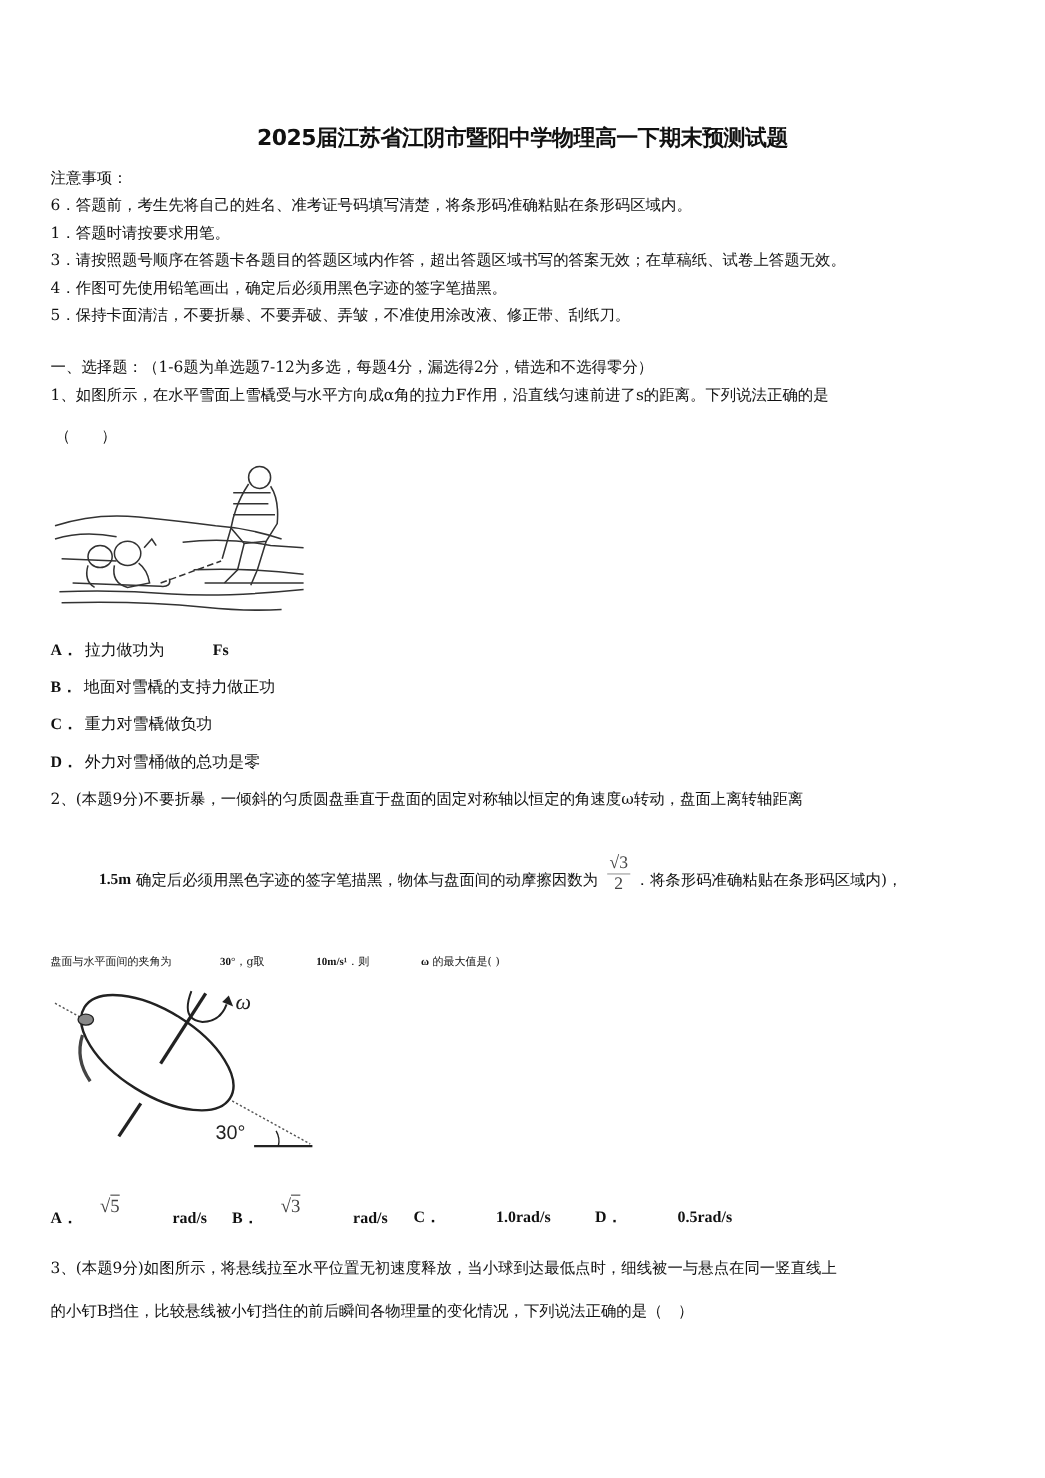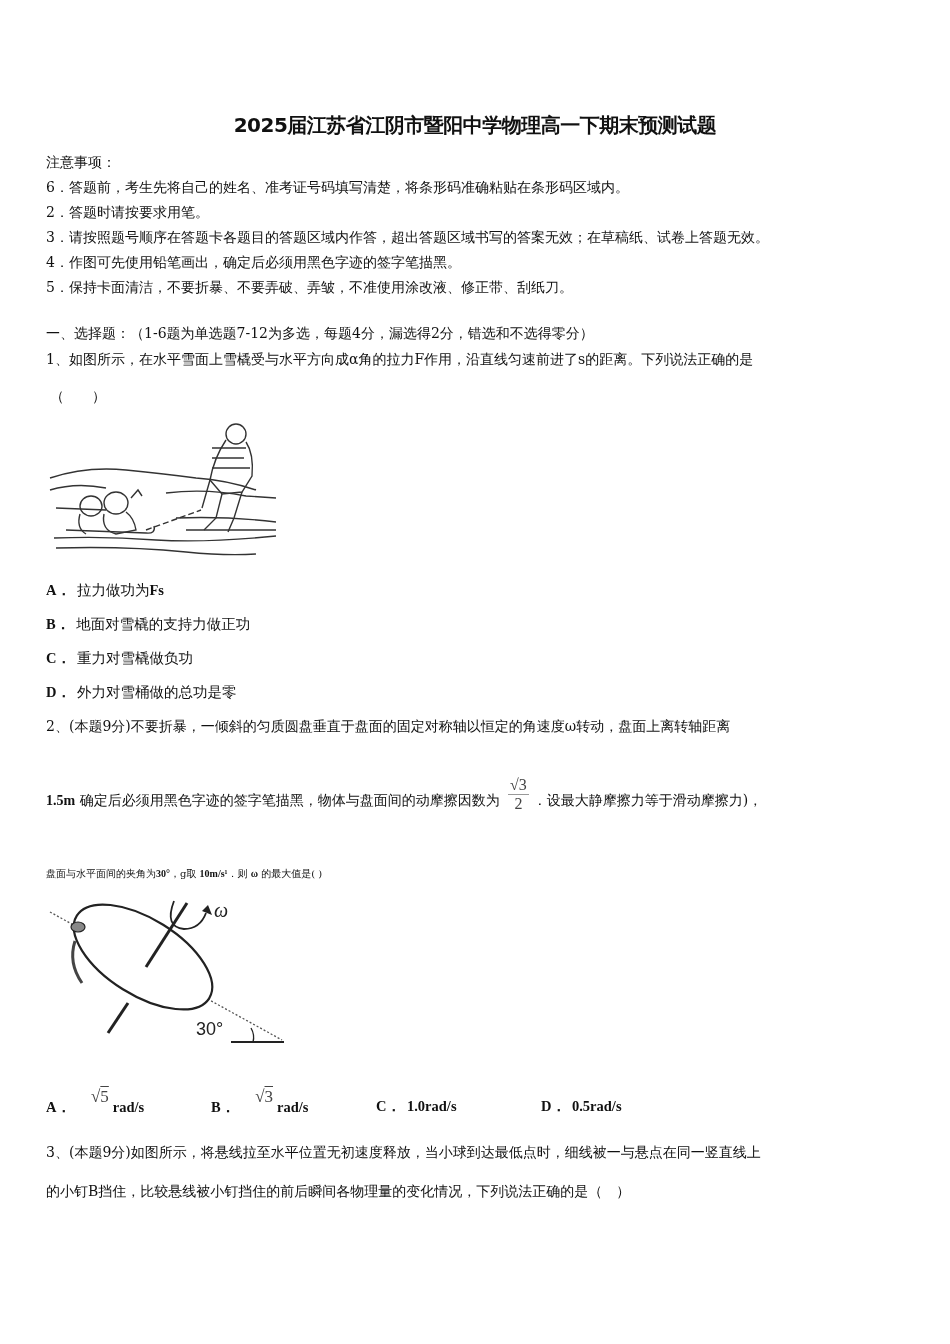--- a/index.html
+++ b/index.html
@@ -5,39 +5,39 @@
   html, body { margin: 0; padding: 0; background: #ffffff; }
   body { width: 950px; height: 1344px; position: relative; overflow: hidden;
          font-family: "DejaVu Serif", "Liberation Serif", serif; color: #111; }
   .abs { position: absolute; white-space: nowrap; }
   .title { left: 0; width: 950px; top: 112px; text-align: center;
            font-family: "DejaVu Sans", "Liberation Sans", sans-serif; font-weight: bold; font-size: 20px; letter-spacing: -0.5px; }
   .notice { font-size: 14px; line-height: 25px; left: 46px; }
   .body14 { font-size: 14px; left: 46px; }
   .opt { font-size: 14.5px; left: 46px; }
   .opt b { font-family: "Liberation Serif", serif; font-weight: bold; margin-right: 6px; }
-  .bold-latin { font-family: "Liberation Serif", serif; font-weight: bold; }
+  .bold-latin { font-family: "Liberation Serif", serif; font-weight: bold; margin-left: 44px; }
   .frac { display: inline-block; vertical-align: middle; text-align: center; font-family: "Liberation Serif", serif; font-size: 16px; color: #444; margin: 0 4px; position: relative; top: -6px; }
   .frac .num { display: block; border-bottom: 1px solid #999; padding: 0 2px; }
   .frac .den { display: block; }
   .sqrt { font-family: "Liberation Serif", serif; color: #444; font-size: 17px; position: relative; top: -10px; margin: 0 4px 0 14px; }
   .sqrt .rad { text-decoration: overline; }
   svg { position: absolute; }
 </style>
 </head>
 <body>
 
 <div>
 
   <div class="abs title">2025届江苏省江阴市暨阳中学物理高一下期末预测试题</div>
 
   <div>
     <div class="abs notice" style="top:150px">注意事项：</div>
     <div class="abs notice" style="top:175px">6．答题前，考生先将自己的姓名、准考证号码填写清楚，将条形码准确粘贴在条形码区域内。</div>
-    <div class="abs notice" style="top:200px">2．答题时请按要求用笔。</div>
+    <div class="abs notice" style="top:200px">1．答题时请按要求用笔。</div>
     <div class="abs notice" style="top:225px">3．请按照题号顺序在答题卡各题目的答题区域内作答，超出答题区域书写的答案无效；在草稿纸、试卷上答题无效。</div>
     <div class="abs notice" style="top:250px">4．作图可先使用铅笔画出，确定后必须用黑色字迹的签字笔描黑。</div>
     <div class="abs notice" style="top:275px">5．保持卡面清洁，不要折暴、不要弄破、弄皱，不准使用涂改液、修正带、刮纸刀。</div>
   </div>
 
   <div class="abs body14" style="top:325px">一、选择题：（1-6题为单选题7-12为多选，每题4分，漏选得2分，错选和不选得零分）</div>
 
   <div>
     <div class="abs body14" style="top:351px">
       <span>1、</span><span>如图所示，在水平雪面上雪橇受与水平方向成α角的拉力F作用，沿直线匀速前进了s的距离。下列说法正确的是</span>
@@ -70,21 +70,21 @@
     <div class="abs opt" style="top:683px"><b>D．</b><span>外力对雪桶做的总功是零</span></div>
   </div>
 
   <div>
     <div class="abs body14" style="top:718px">
       <span>2、</span><span>(本题9分)不要折暴，一倾斜的匀质圆盘垂直于盘面的固定对称轴以恒定的角速度ω转动，盘面上离转轴距离</span>
     </div>
     <div class="abs body14" style="top:782px">
       <span class="bold-latin">1.5m</span>
       <span>确定后必须用黑色字迹的签字笔描黑，物体与盘面间的动摩擦因数为</span>
-      <span class="frac"><span class="num">√3</span><span class="den">2</span></span><span>．设最大静摩擦力等于滑动摩擦力)，</span>
+      <span class="frac"><span class="num">√3</span><span class="den">2</span></span><span>．将条形码准确粘贴在条形码区域内)，</span>
     </div>
     <div class="abs body14" style="top:867px; font-size:10px">
       <span>盘面与水平面间的夹角为</span><span class="bold-latin">30°</span><span>，g取</span> <span class="bold-latin">10m/s¹</span><span>．则</span> <span class="bold-latin">ω</span> <span>的最大值是( )</span>
     </div>
 
     <svg style="left:46px; top:895px" width="245" height="155" viewBox="0 0 245 155">
       <line x1="4" y1="17" x2="236" y2="145" stroke="#555" stroke-width="1.3" stroke-dasharray="2 2"></line>
       <ellipse cx="97" cy="62" rx="78" ry="38" transform="rotate(32 97 62)" fill="#fff" stroke="#222" stroke-width="2.2"></ellipse>
       <path d="M29 46 Q22 68 36 88" fill="none" stroke="#444" stroke-width="3"></path>
       <ellipse cx="32" cy="32" rx="7" ry="5" fill="#888" stroke="#222" stroke-width="1.2"></ellipse>

